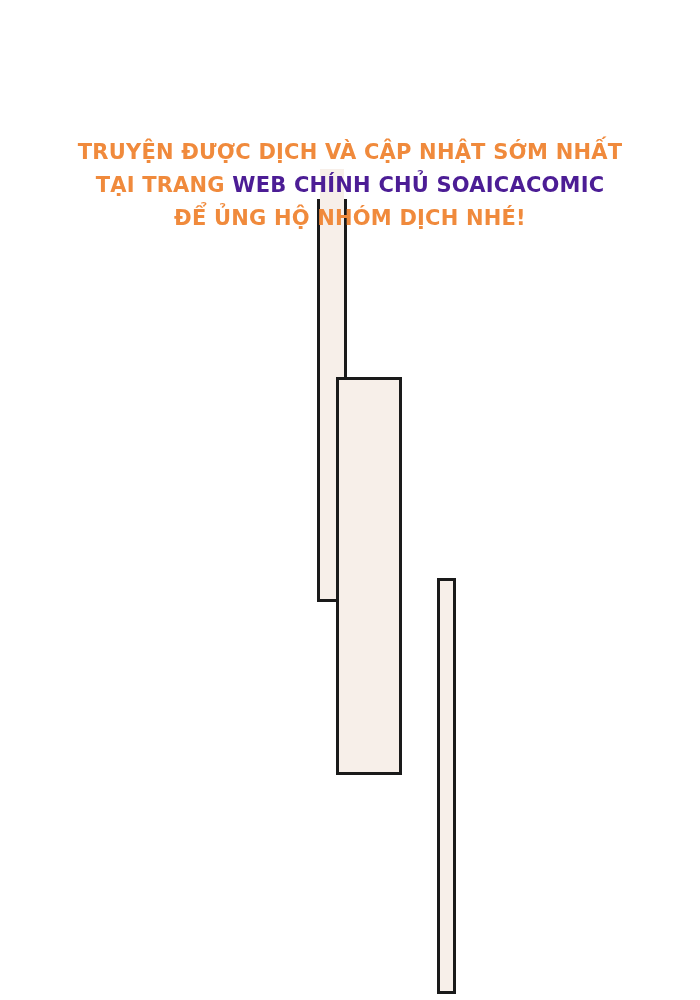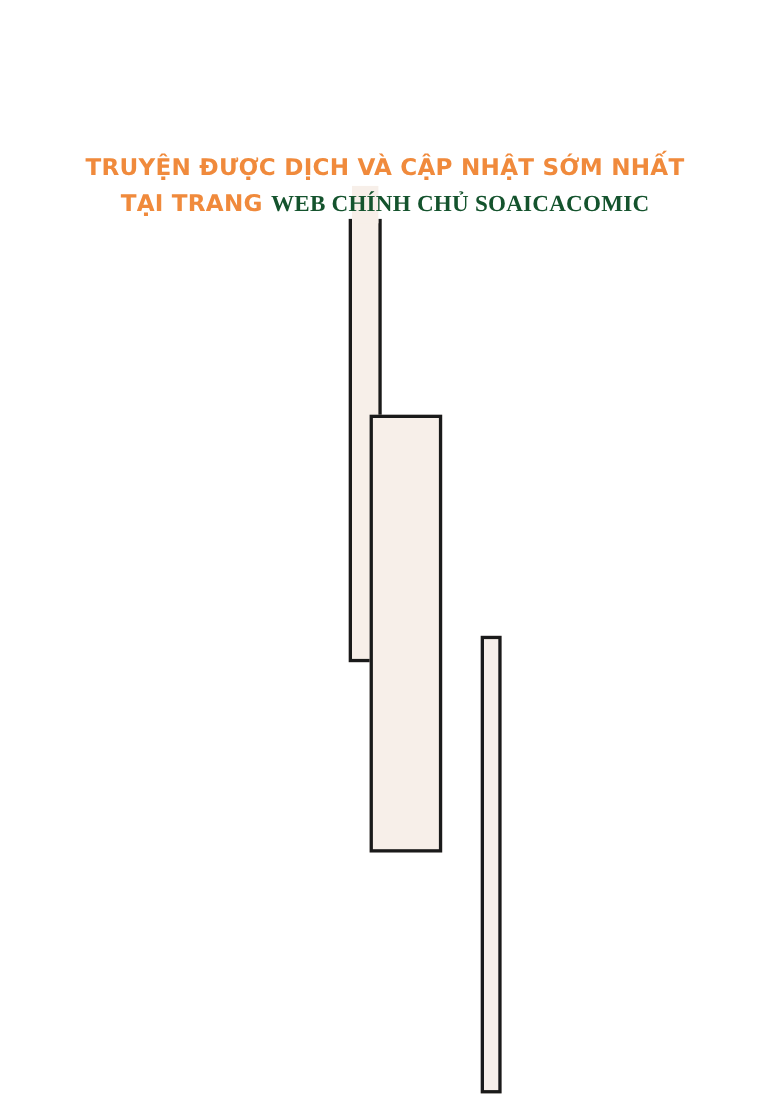--- a/index.html
+++ b/index.html
@@ -82,34 +82,34 @@
     letter-spacing: 0.2px;
     text-transform: uppercase;
     z-index: 5;
     user-select: none;
   }
   .credit .line {
     display: block;
     white-space: nowrap;
   }
   .credit .dark {
-    color: #14532d;
-    font-family: Liberation Serif, serif;
+    color: #4c1d95;
   }
 </style>
 </head>
 <body>
 
 <div class="canvas">
 
   <div class="bar bar-1"></div>
   <div class="bar-1-mask"></div>
   <div class="bar-1-fill-top"></div>
 
   <div class="bar bar-2"></div>
   <div class="bar bar-3"></div>
 
   <div class="credit">
     <span class="line">TRUYỆN ĐƯỢC DỊCH VÀ CẬP NHẬT SỚM NHẤT</span>
     <span class="line"><span>TẠI TRANG </span><span class="dark">WEB CHÍNH CHỦ SOAICACOMIC</span></span>
+    <span class="line">ĐỂ ỦNG HỘ NHÓM DỊCH NHÉ!</span>
   </div>
 
 </div>
 
 </body></html>

